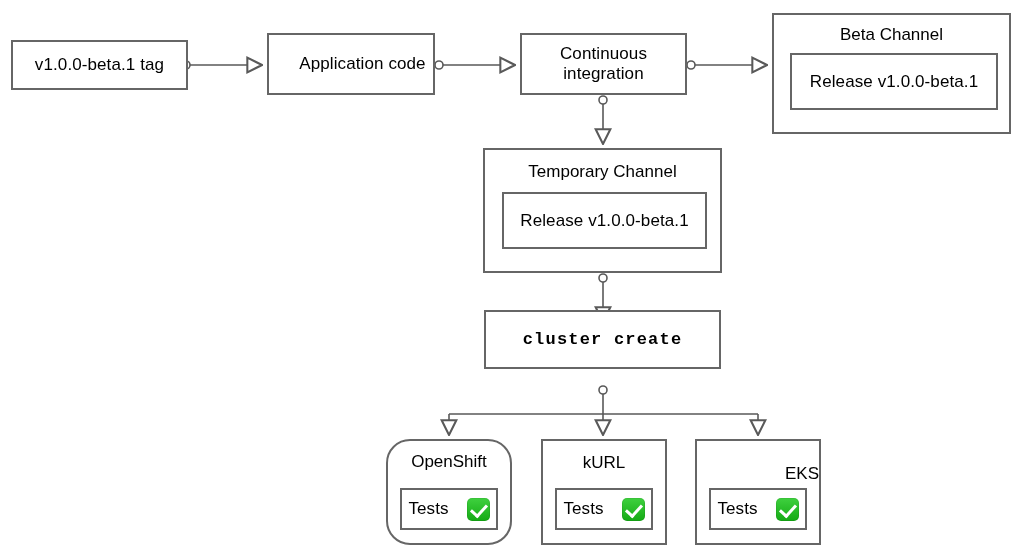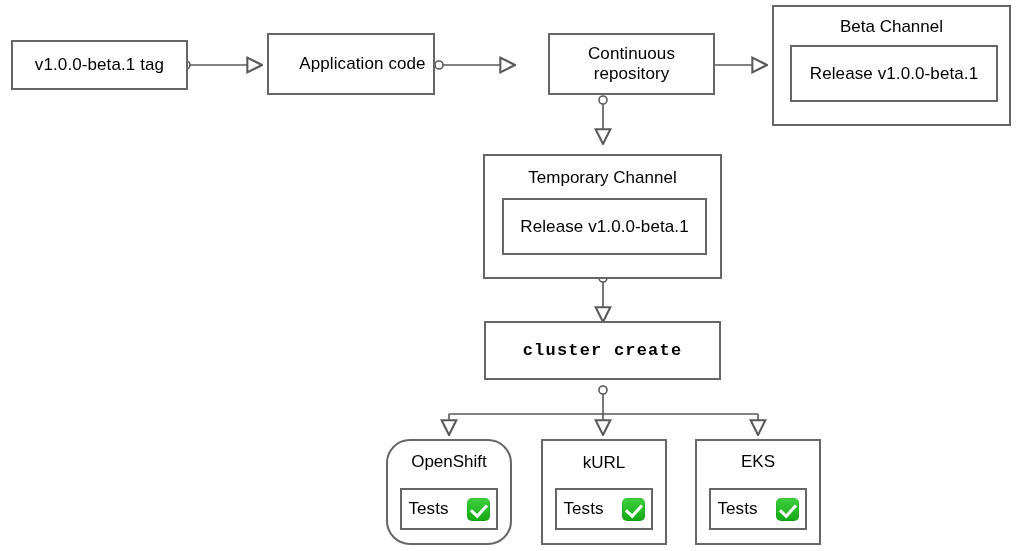--- a/index.html
+++ b/index.html
@@ -141,62 +141,62 @@
   <div class="node" style="left:11px; top:40px; width:177px; height:50px;">
     <span>v1.0.0-beta.1 tag</span>
   </div>
 
   <div class="node" style="left:267px; top:33px; width:168px; height:62px;padding-left:23px;">
     <span>
       <span class="label-line">Application code</span>
     </span>
   </div>
 
-  <div class="node" style="left:520px; top:33px; width:167px; height:62px;margin-left:28px;">
+  <div class="node" style="left:520px; top:33px; width:167px; height:62px;">
     <span>
       <span class="label-line">Continuous</span>
-      <span class="label-line">repository</span>
+      <span class="label-line">integration</span>
     </span>
   </div>
 
-  <div class="group" style="left:772px; top:5px; width:239px; height:121px;">
+  <div class="group" style="left:772px; top:13px; width:239px; height:121px;">
     <div class="group-title" style="top:10px;">Beta Channel</div>
     <div class="node" style="left:16px; top:38px; width:208px; height:57px;">
       <span>Release v1.0.0-beta.1</span>
     </div>
   </div>
 
-  <div class="group" style="left:483px; top:148px; width:239px; height:125px;margin-top:6px;">
+  <div class="group" style="left:483px; top:148px; width:239px; height:125px;">
     <div class="group-title" style="top:12px;">Temporary Channel</div>
     <div class="node" style="left:17px; top:42px; width:205px; height:57px;">
       <span>Release v1.0.0-beta.1</span>
     </div>
   </div>
 
-  <div class="node mono" style="left:484px; top:321px; width:237px; height:59px;">
+  <div class="node mono" style="left:484px; top:310px; width:237px; height:59px;">
     <span>cluster create</span>
   </div>
 
   <div class="group" style="left:386px; top:439px; width:126px; height:106px;border-radius:24px;">
     <div class="group-title" style="top:11px;">OpenShift</div>
     <div class="node test-node" style="left:12px; top:47px; width:98px; height:42px;">
       <span>Tests</span>
       <span class="check-icon"></span>
     </div>
   </div>
 
   <div class="group" style="left:541px; top:439px; width:126px; height:106px;">
     <div class="group-title" style="top:12px;">kURL</div>
     <div class="node test-node" style="left:12px; top:47px; width:98px; height:42px;">
       <span>Tests</span>
       <span class="check-icon"></span>
     </div>
   </div>
 
   <div class="group" style="left:695px; top:439px; width:126px; height:106px;">
-    <div class="group-title" style="top:11px;">EKS</div>
+    <div class="group-title" style="top:23px;text-align:right;">EKS</div>
     <div class="node test-node" style="left:12px; top:47px; width:98px; height:42px;">
       <span>Tests</span>
       <span class="check-icon"></span>
     </div>
   </div>
 
 </div>
 
 </body></html>

